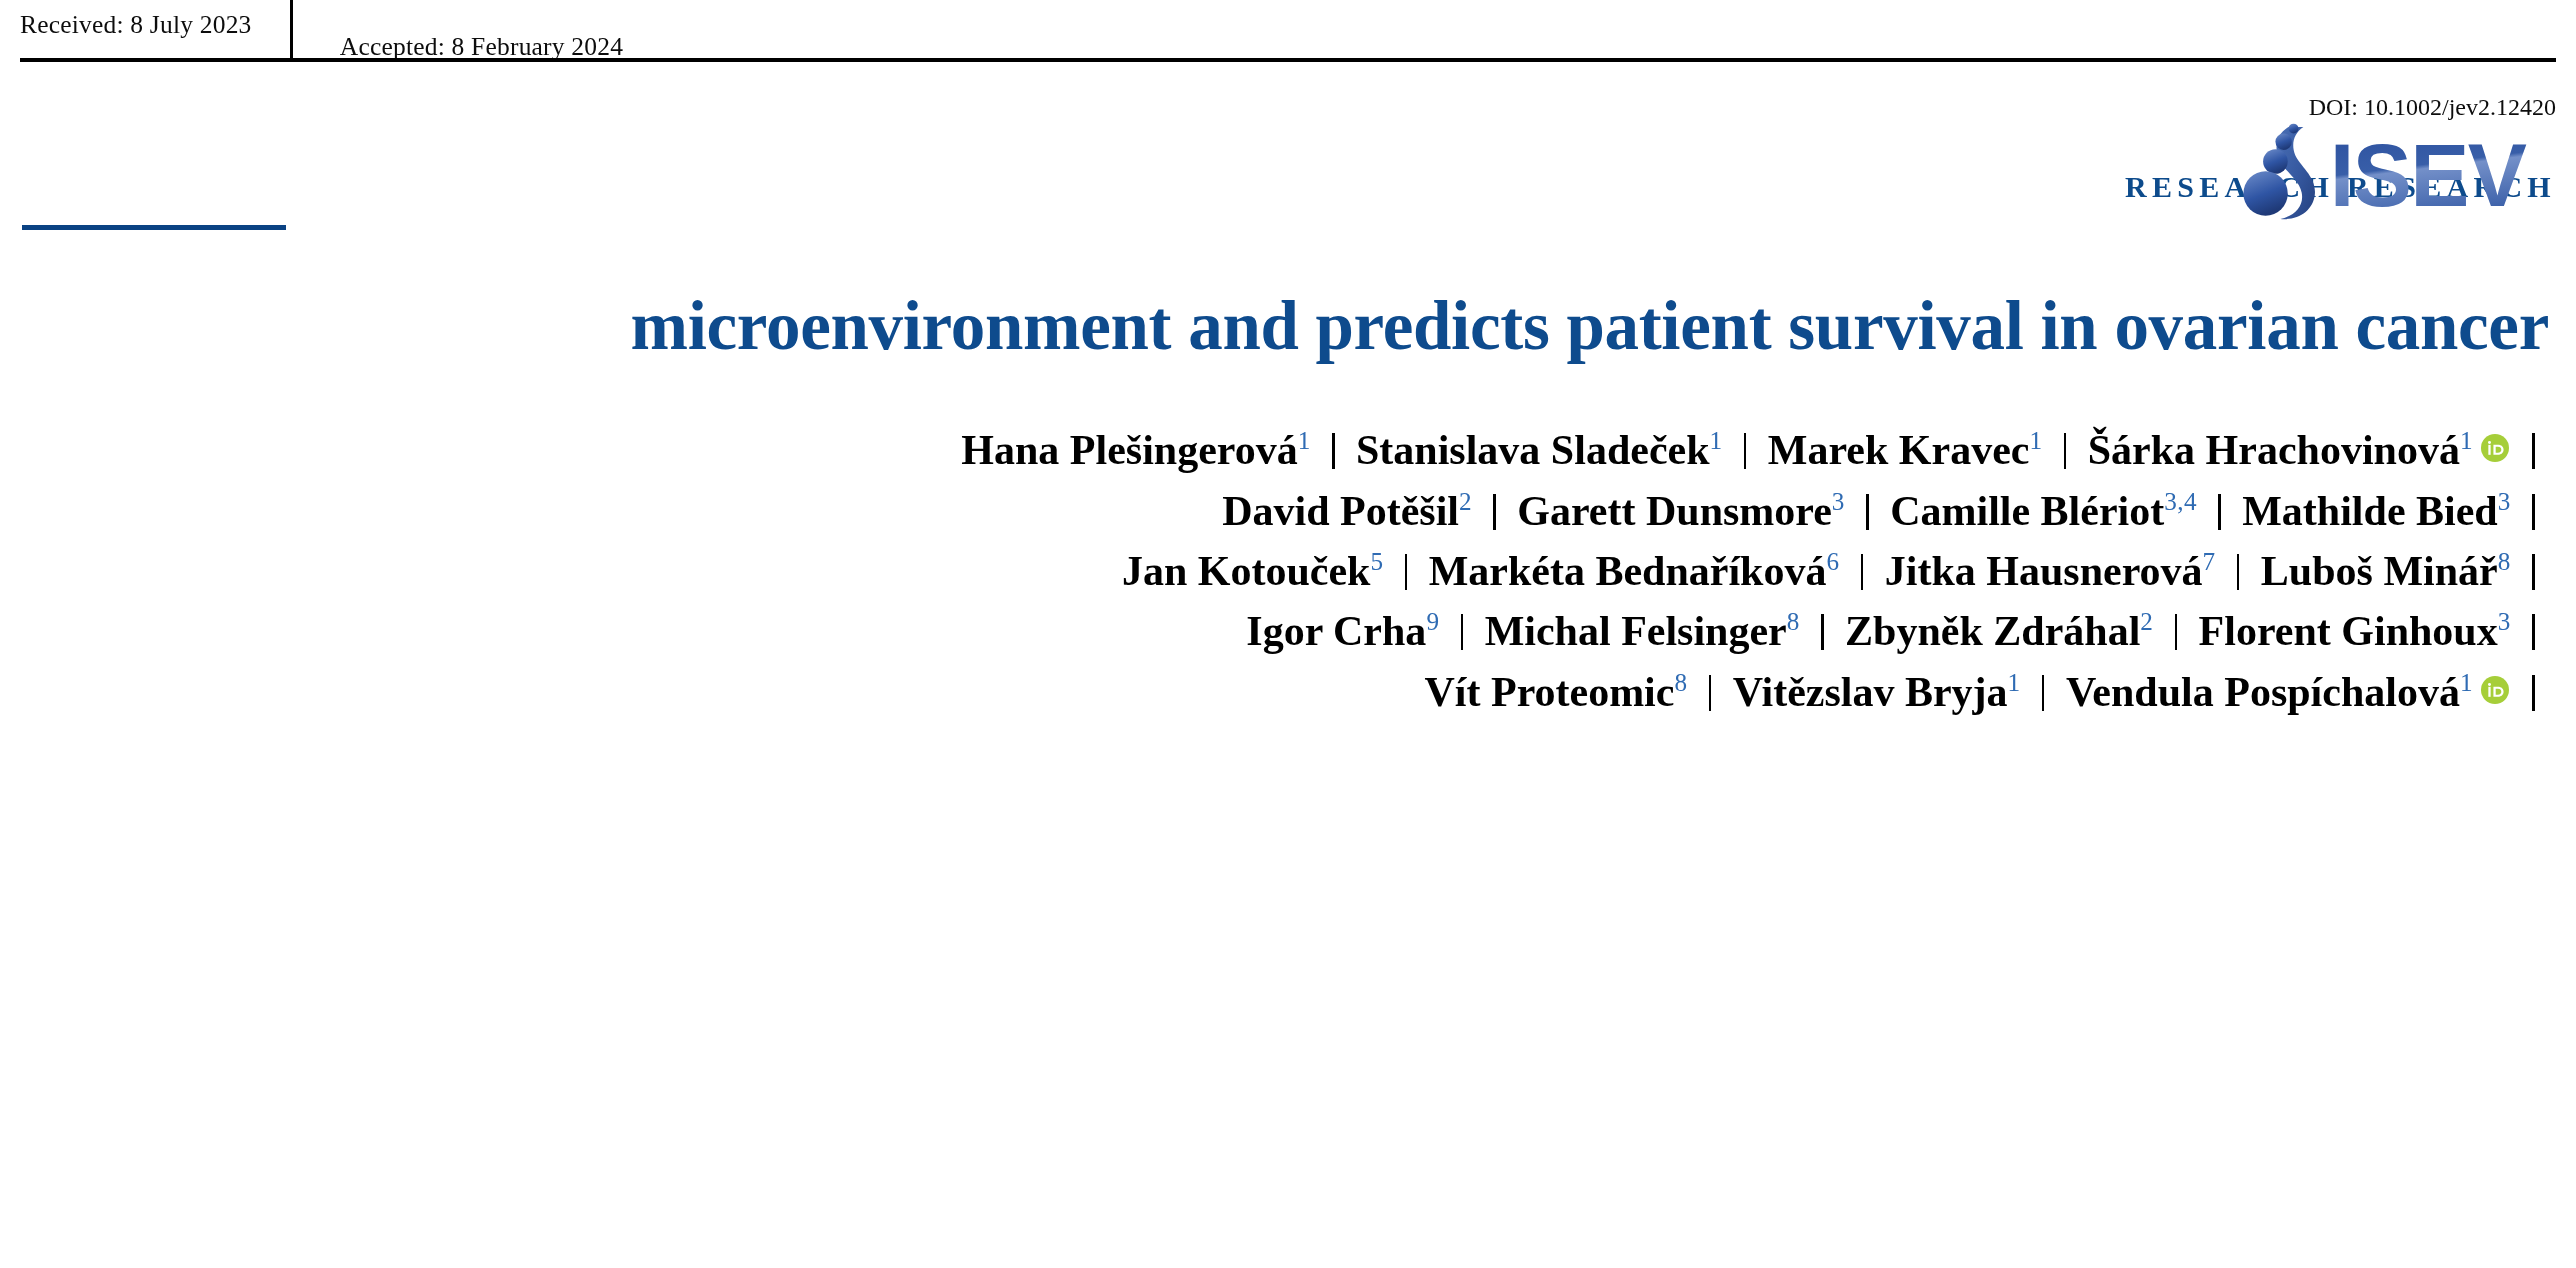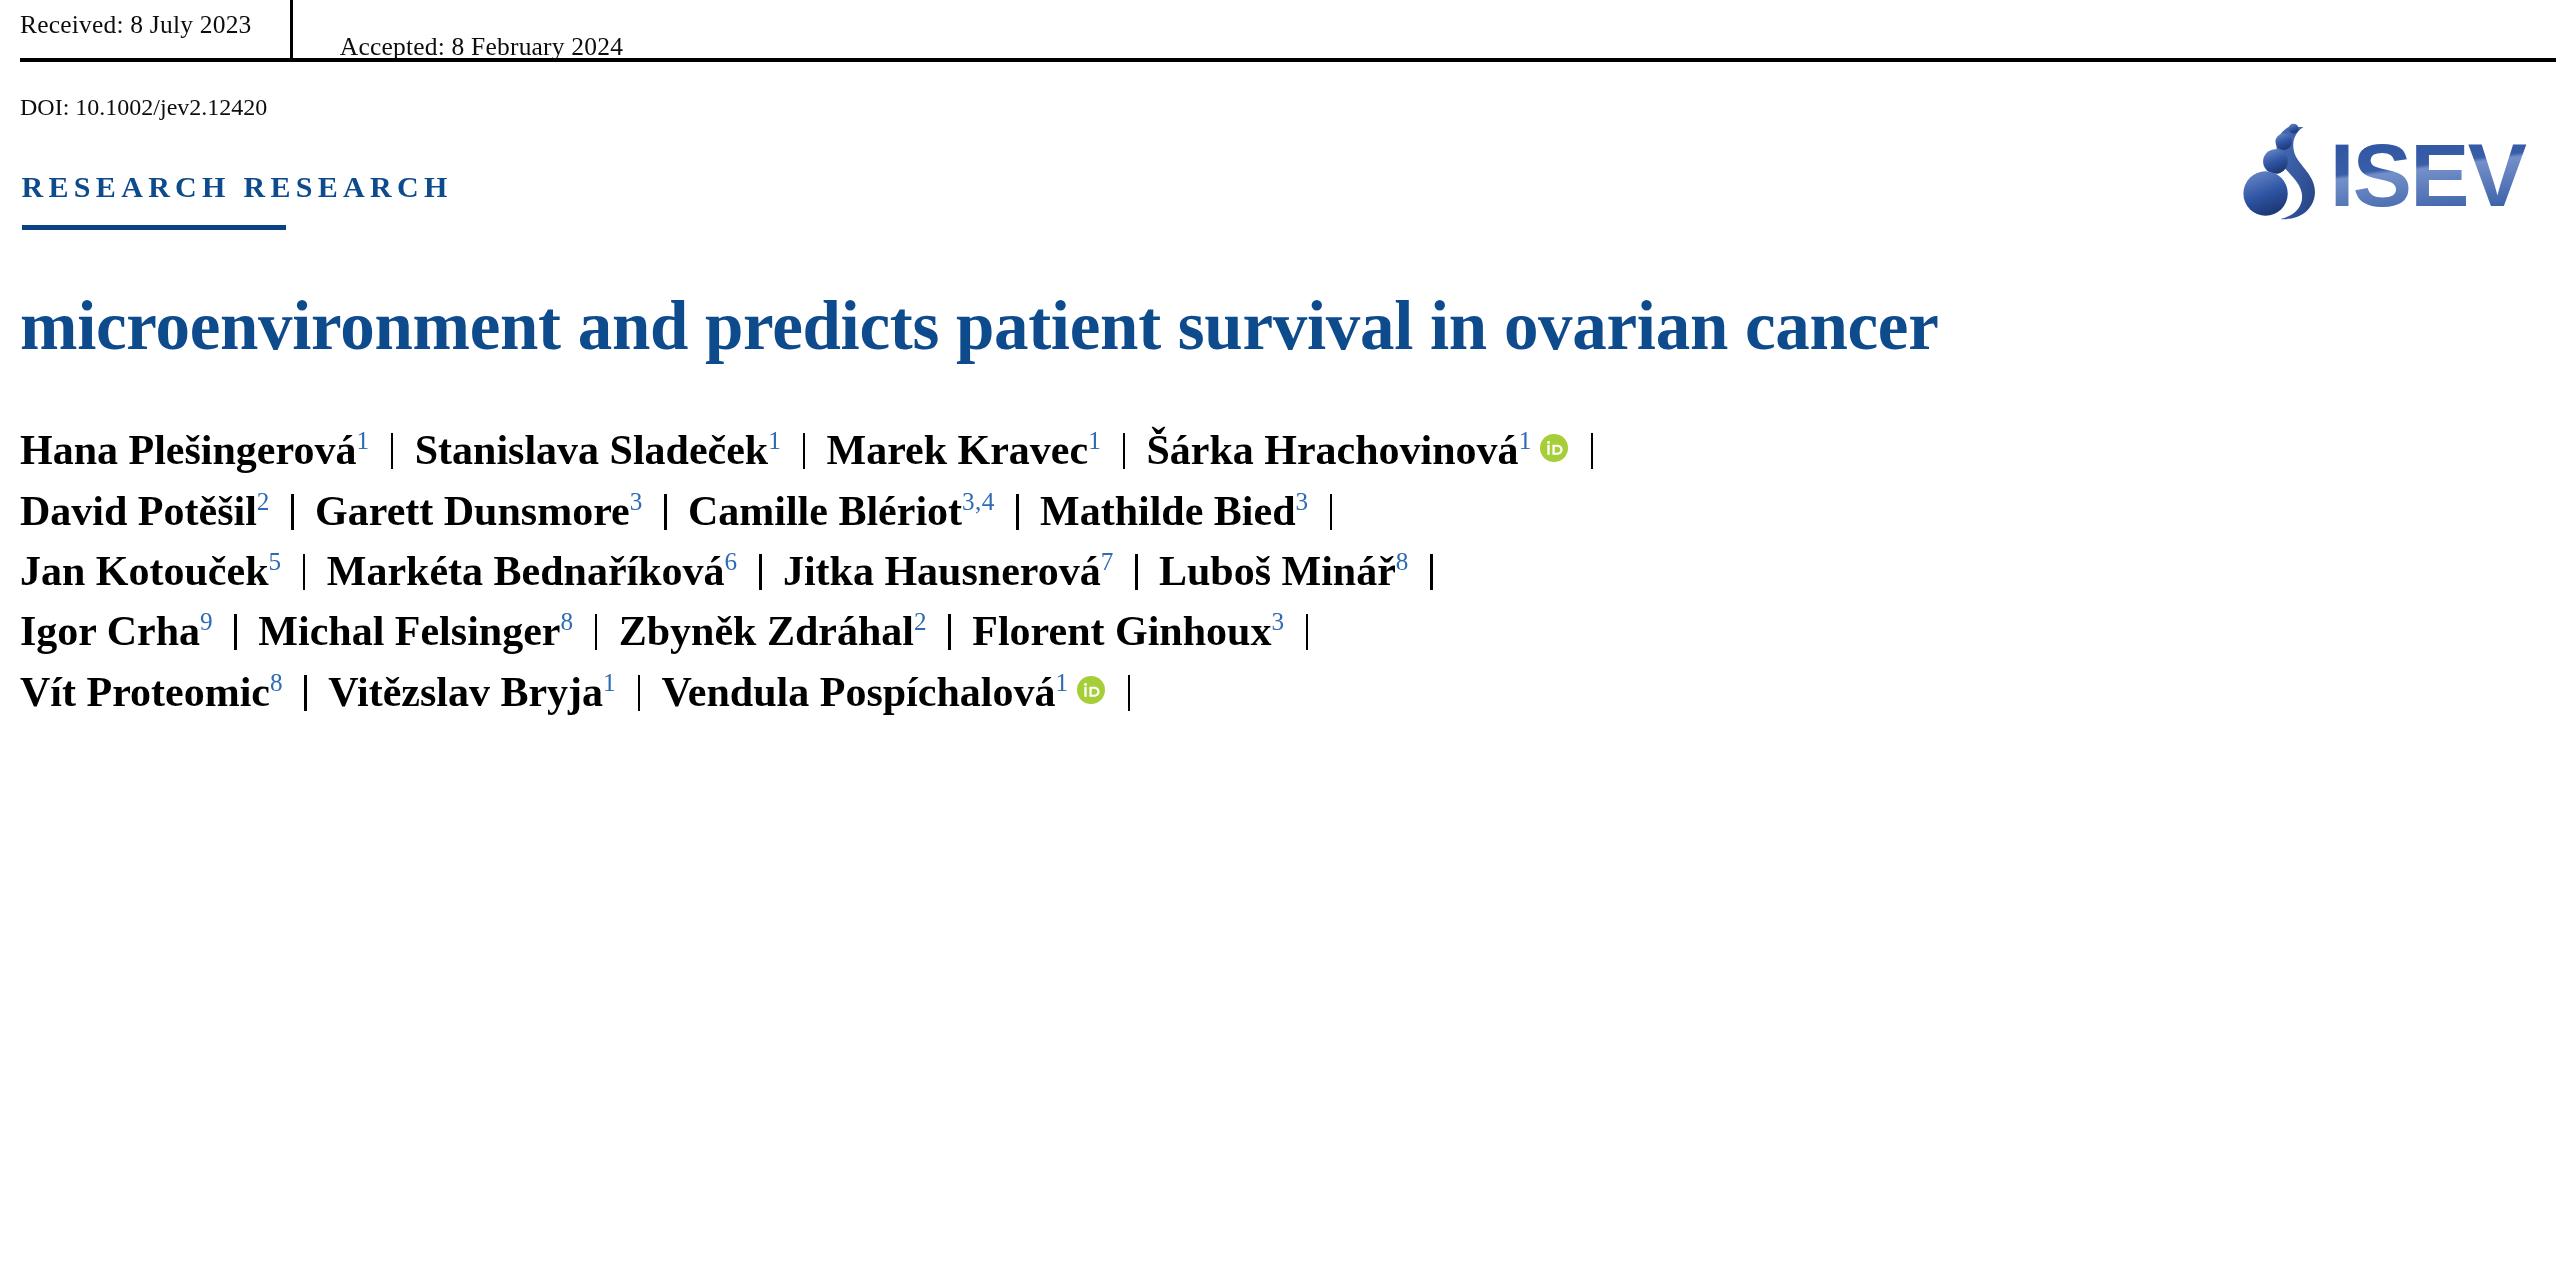--- a/index.html
+++ b/index.html
@@ -16,20 +16,21 @@
     position: relative;
   }
 
   
   .page {
     position: relative;
     width: 2576px;
     height: 1269px;
     box-sizing: border-box;
     padding: 0 20px;
+    text-align: right;
   }
 
   
   .history-bar {
     position: relative;
     height: 62px;
     display: flex;
     align-items: flex-start;
   }
   .history-cell {

